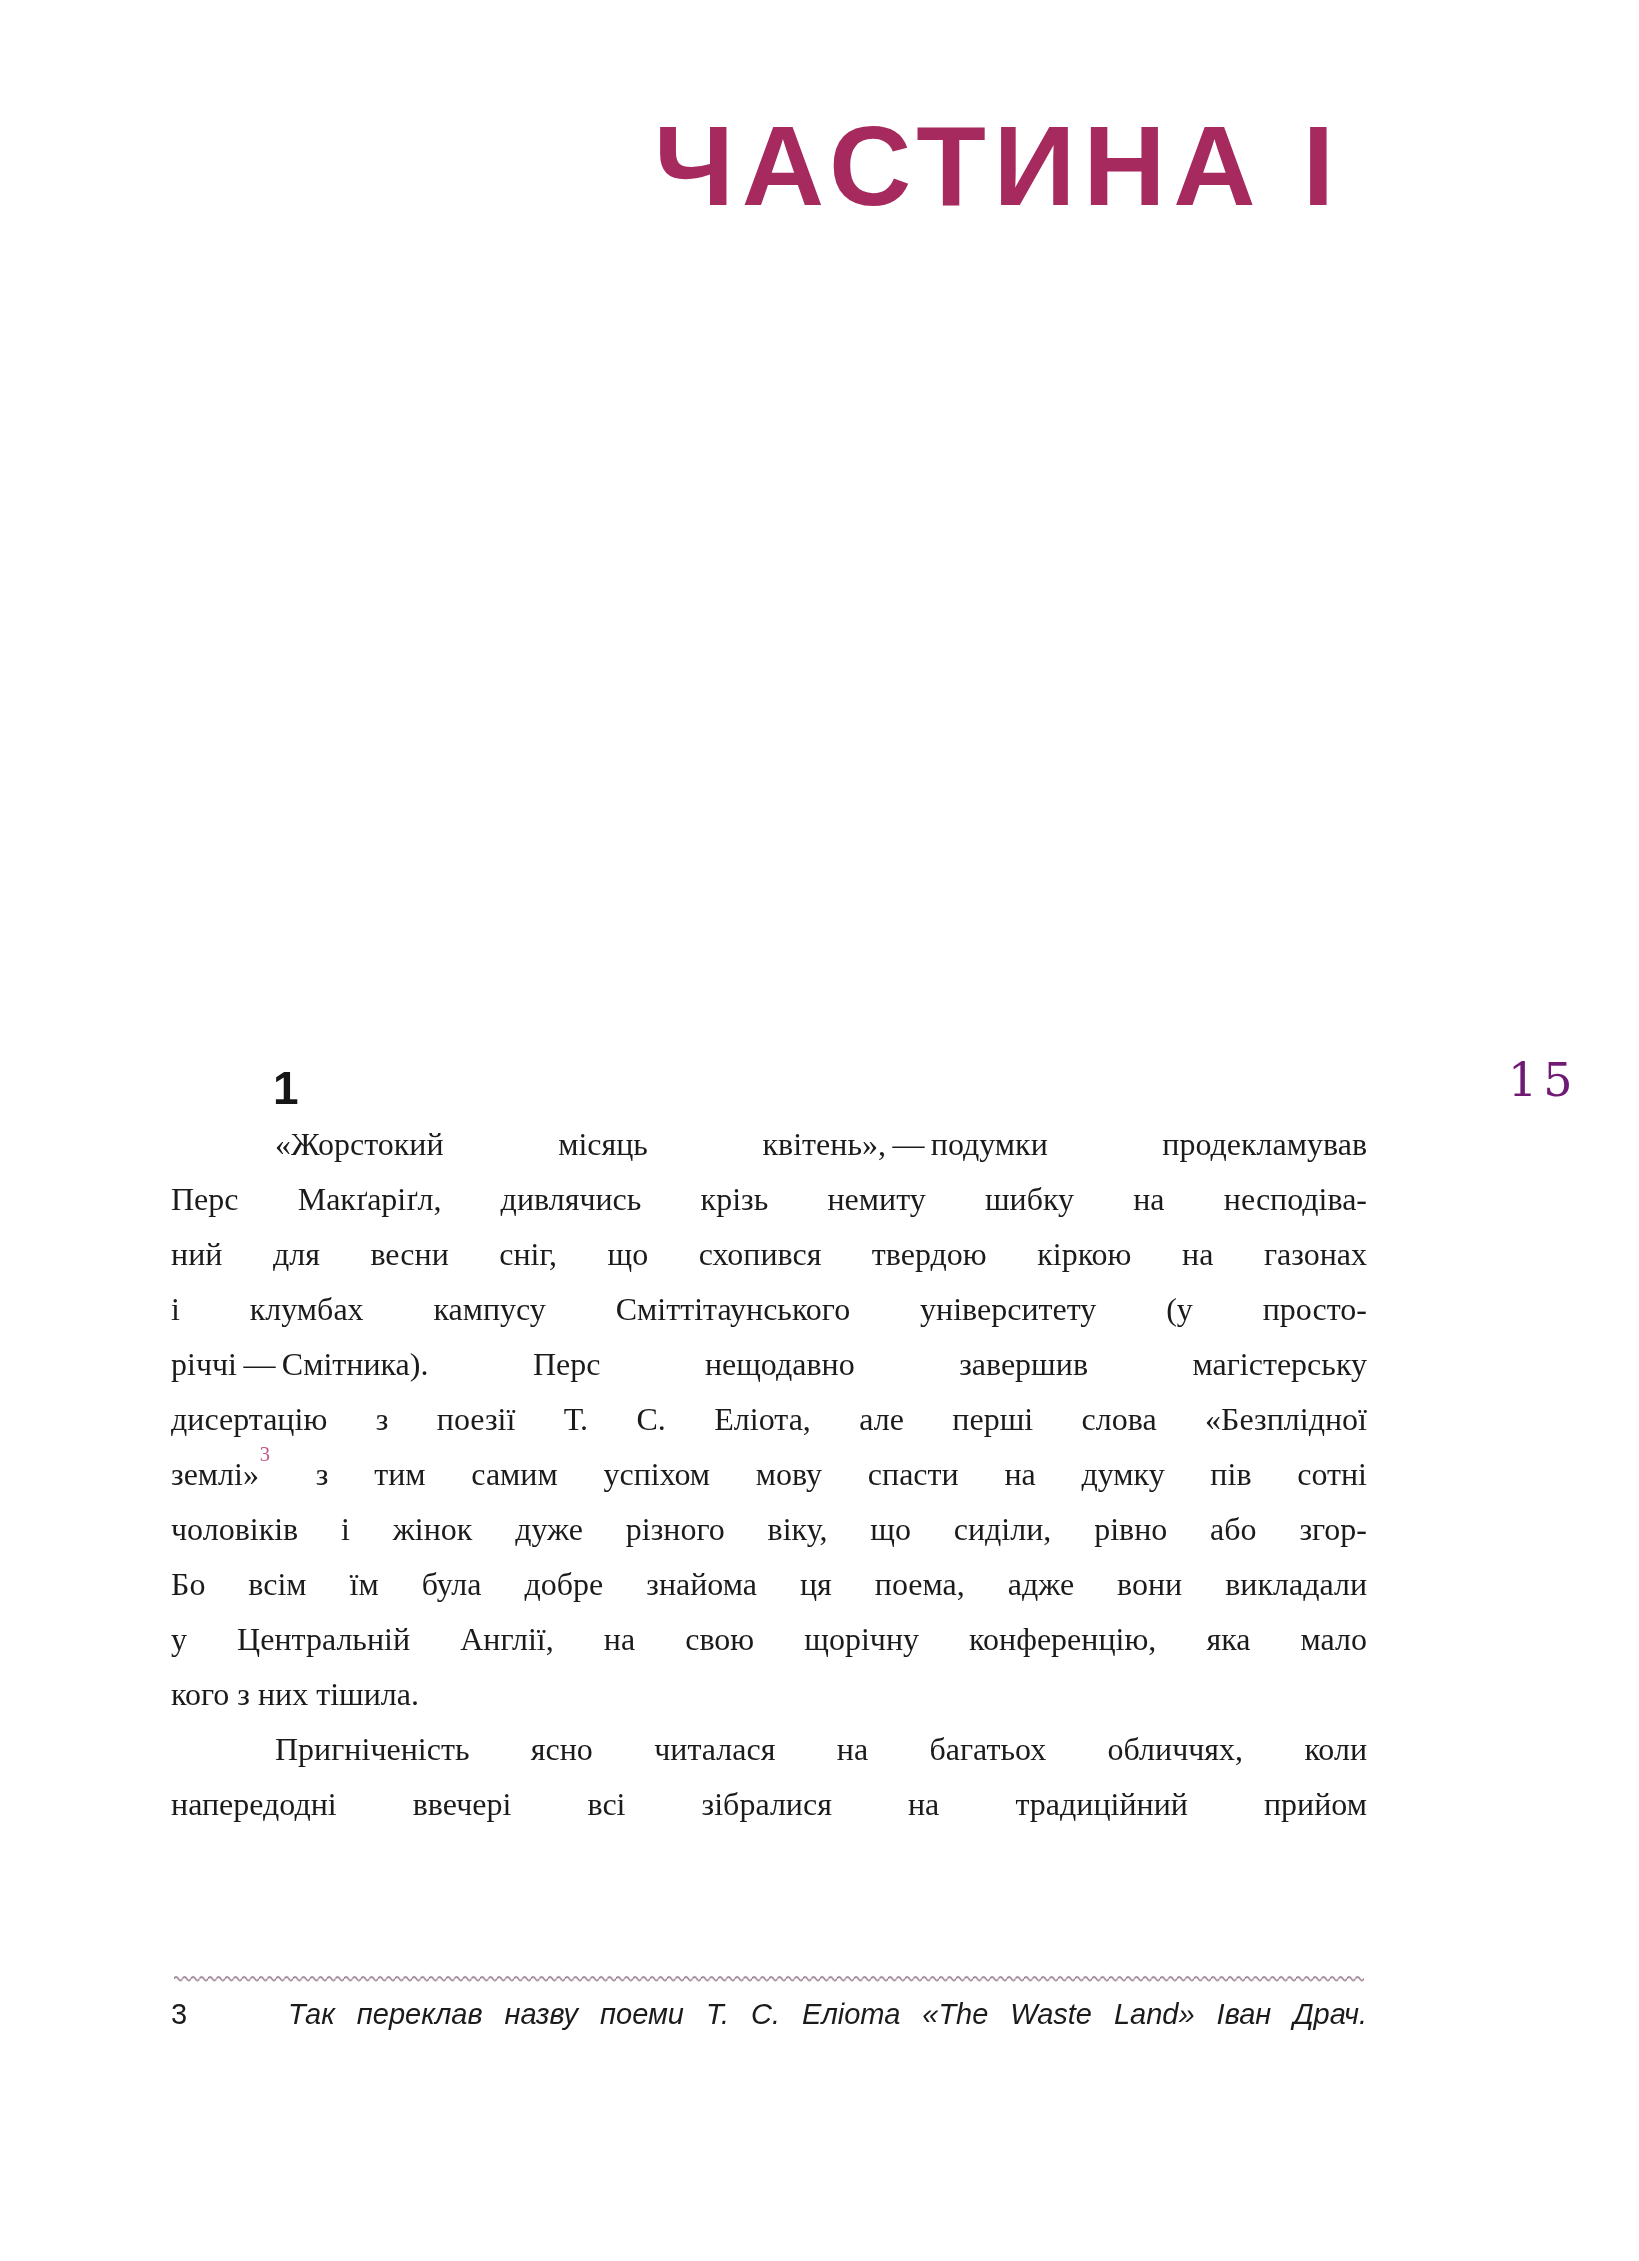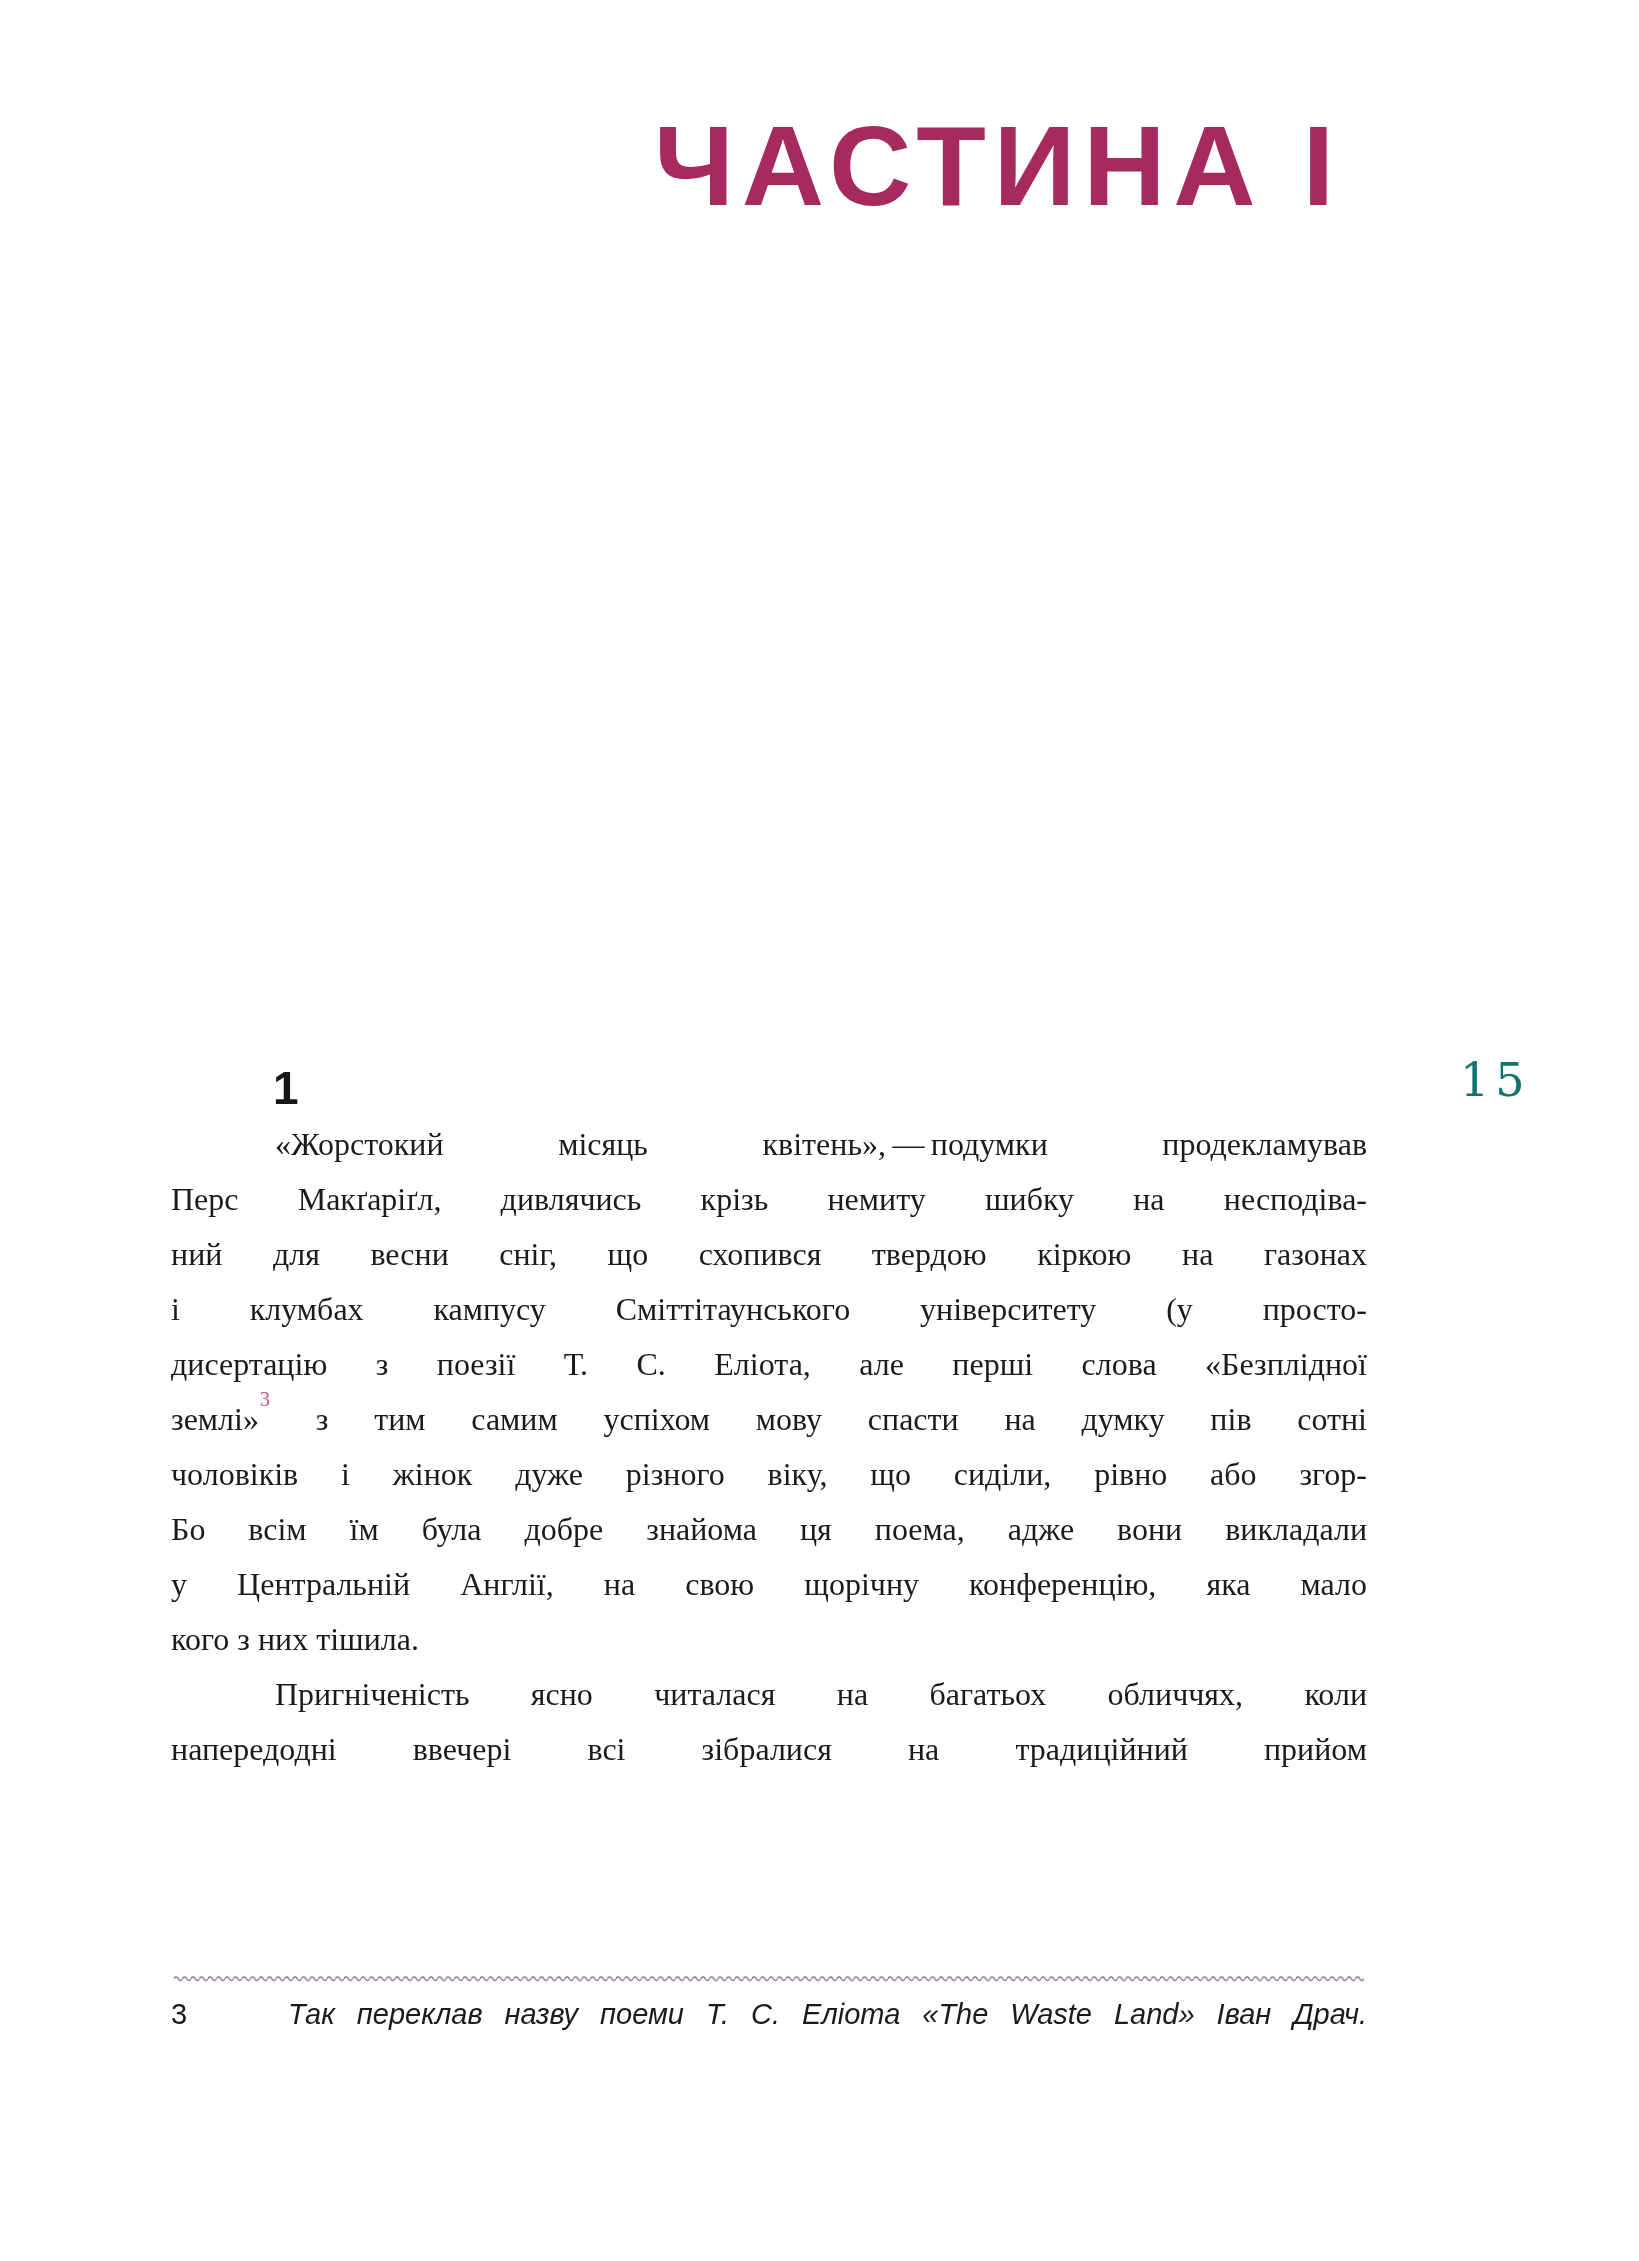--- a/index.html
+++ b/index.html
@@ -33,27 +33,27 @@
     top: 1065px;
     font-size: 46px;
     line-height: 46px;
     font-weight: 700;
     color: #161616;
   }
 
   
   .page-number {
     position: absolute;
-    left: 1460px;
+    left: 1508px;
     top: 1057px;
     font-family: "DejaVu Serif", "Liberation Serif", serif;
     font-size: 46px;
     line-height: 46px;
     letter-spacing: 6px;
-    color: #0f766e;
+    color: #701a75;
   }
 
   
   .body-text {
     position: absolute;
     left: 171px;
     top: 1117px;
     width: 1196px;
     font-size: 32px;
     line-height: 55px;
@@ -104,20 +104,21 @@
 
   <div class="section-number">1</div>
 
   <div class="page-number">15</div>
 
   <div class="body-text">
     <div class="bl indent">«Жорстокий місяць квітень», — подумки продекламував</div>
     <div class="bl">Перс Макґаріґл, дивлячись крізь немиту шибку на несподіва-</div>
     <div class="bl">ний для весни сніг, що схопився твердою кіркою на газонах</div>
     <div class="bl">і клумбах кампусу Сміттітаунського університету (у просто-</div>
+    <div class="bl">річчі — Смітника). Перс нещодавно завершив магістерську</div>
     <div class="bl">дисертацію з поезії Т. С. Еліота, але перші слова «Безплідної</div>
     <div class="bl"><span>землі»</span><sup class="fn-ref">3</sup> <span>з тим самим успіхом мову спасти на думку пів сотні</span></div>
     <div class="bl">чоловіків і жінок дуже різного віку, що сиділи, рівно або згор-</div>
     <div class="bl">Бо всім їм була добре знайома ця поема, адже вони викладали</div>
     <div class="bl">у Центральній Англії, на свою щорічну конференцію, яка мало</div>
     <div class="bl rag">кого з них тішила.</div>
     <div class="bl indent">Пригніченість ясно читалася на багатьох обличчях, коли</div>
     <div class="bl">напередодні ввечері всі зібралися на традиційний прийом</div>
   </div>
 

